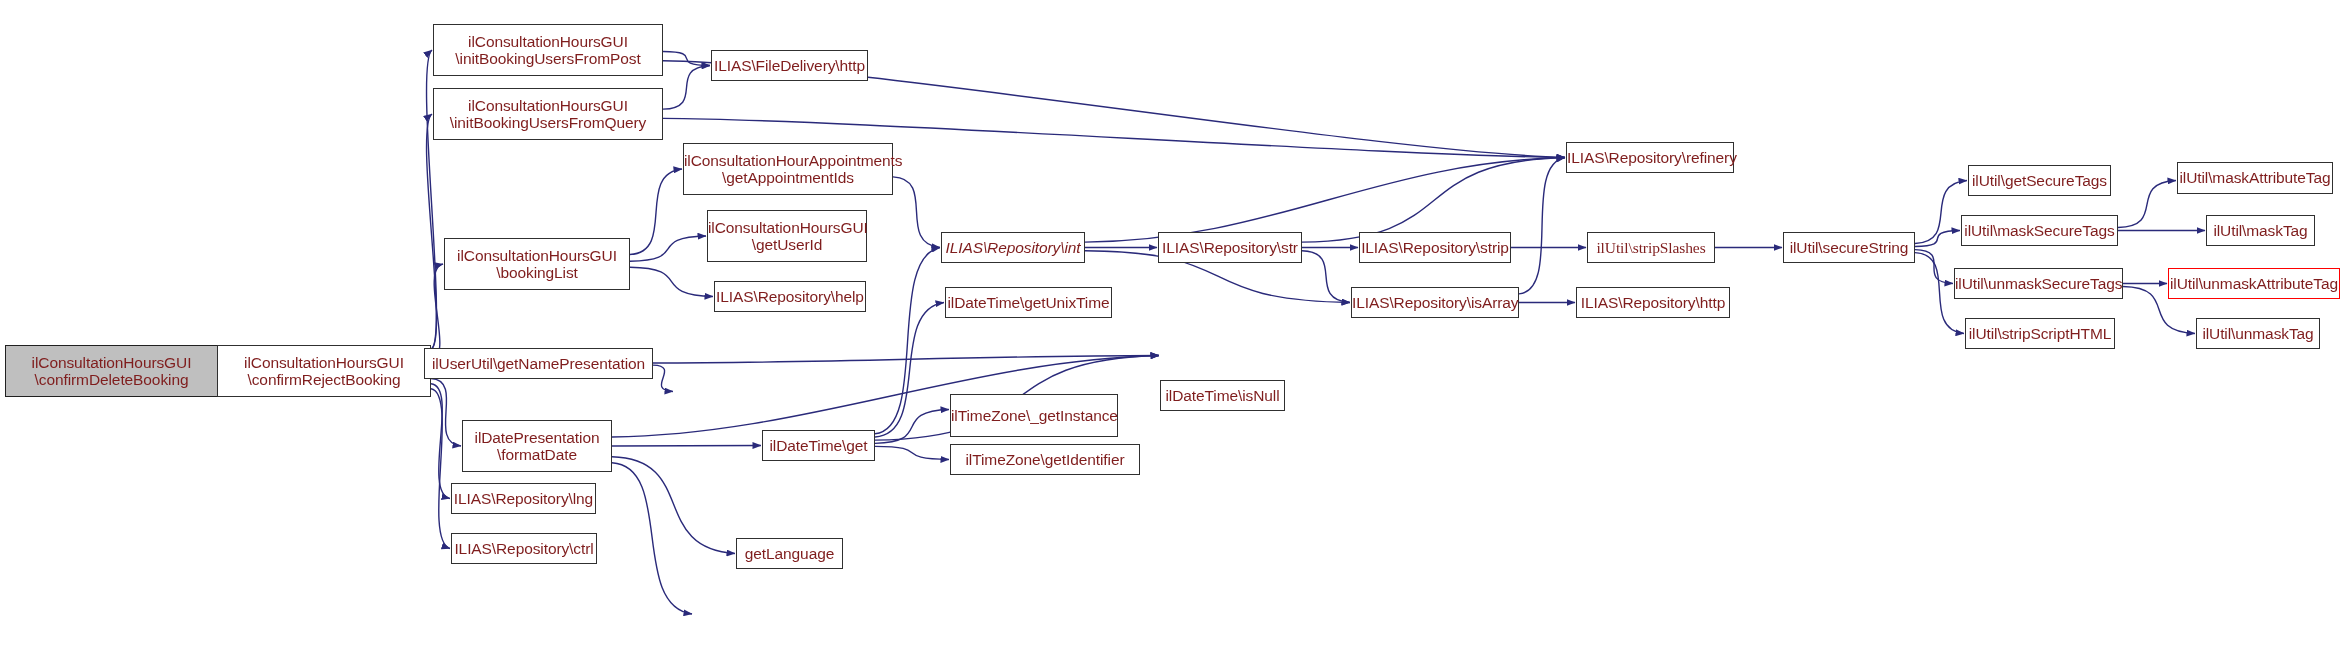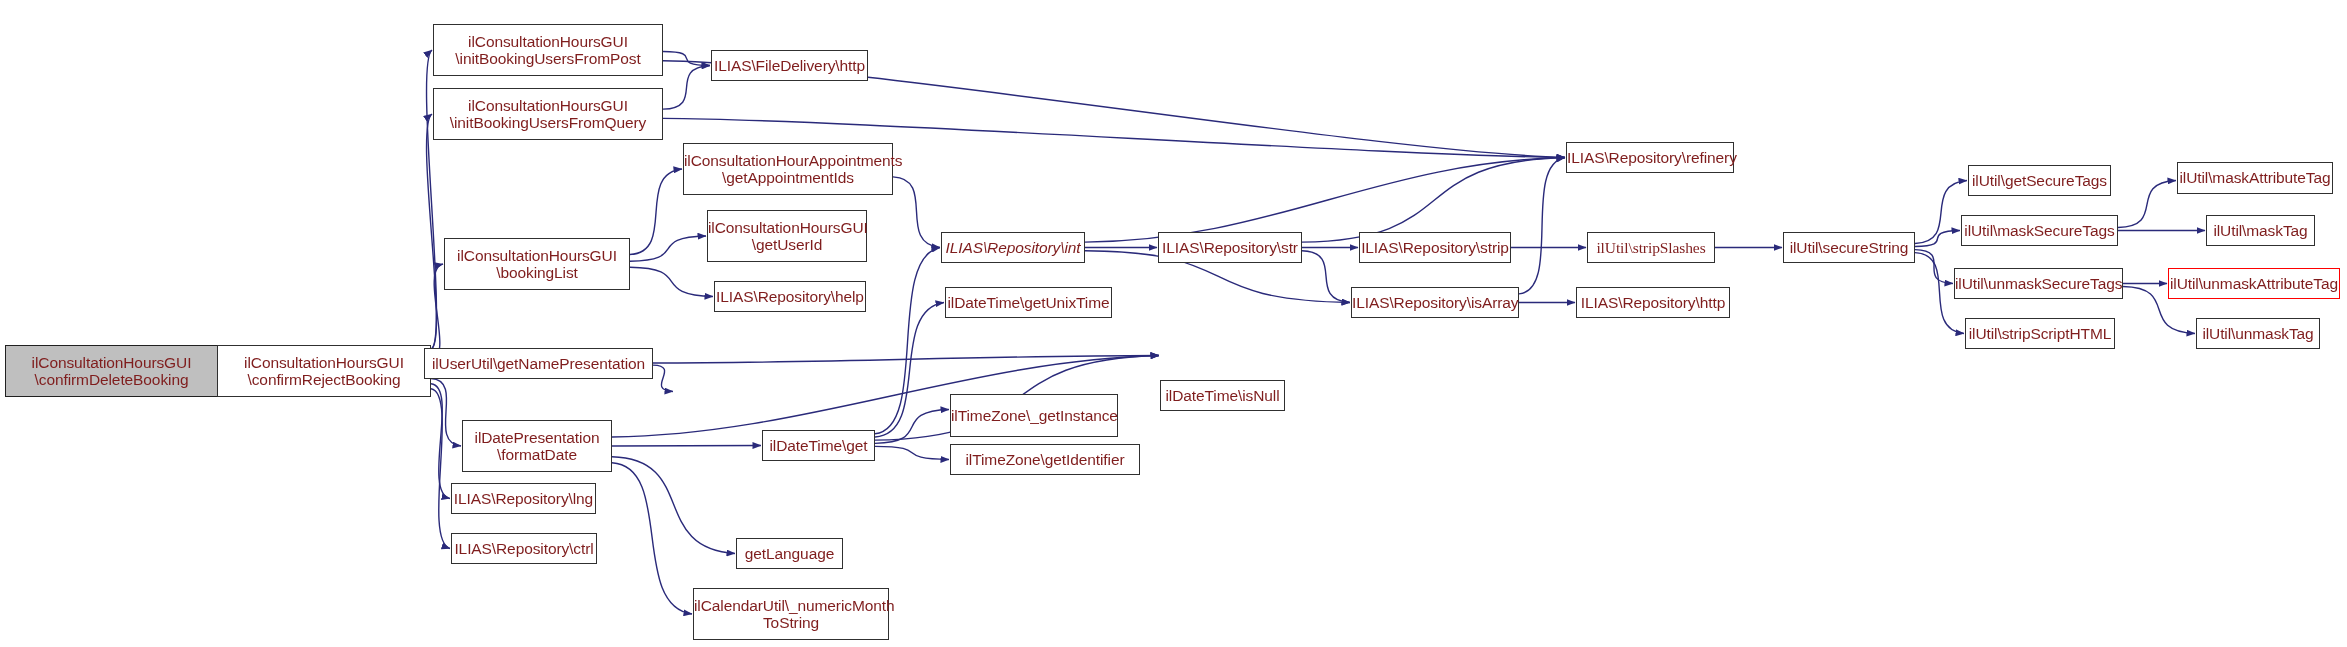--- a/index.html
+++ b/index.html
@@ -125,22 +125,20 @@
     <div class="node" style="left: 451px; top: 483px; width: 145px; height: 31px;"><span class="lbl">ILIAS\Repository\lng</span></div>
     <div class="node" style="left: 451px; top: 533px; width: 146px; height: 31px;"><span class="lbl">ILIAS\Repository\ctrl</span></div>
     <div class="node" style="left: 711px; top: 50px; width: 157px; height: 31px;"><span class="lbl">ILIAS\FileDelivery\http</span></div>
     <div class="node" style="left: 683px; top: 143px; width: 210px; height: 52px;"><span class="lbl">ilConsultationHourAppointments
 \getAppointmentIds</span></div>
     <div class="node" style="left: 707px; top: 210px; width: 160px; height: 52px;"><span class="lbl">ilConsultationHoursGUI
 \getUserId</span></div>
     <div class="node" style="left: 714px; top: 281px; width: 152px; height: 31px;"><span class="lbl">ILIAS\Repository\help</span></div>
     <div class="node" style="left: 762px; top: 430px; width: 113px; height: 31px;"><span class="lbl">ilDateTime\get</span></div>
     <div class="node" style="left: 736px; top: 538px; width: 107px; height: 31px;"><span class="lbl">getLanguage</span></div>
-    <div class="node" style="left: 693px; top: 588px; width: 196px; height: 52px;"><span class="lbl">ilCalendarUtil\_numericMonth
-ToString</span></div>
     <div class="node" style="left: 941px; top: 232px; width: 144px; height: 31px; font-style: italic;"><span class="lbl">ILIAS\Repository\int</span></div>
     <div class="node" style="left: 945px; top: 287px; width: 167px; height: 31px;"><span class="lbl">ilDateTime\getUnixTime</span></div>
     <div class="node" style="left: 950px; top: 394px; width: 168px; height: 43px;"><span class="lbl">ilTimeZone\_getInstance</span></div>
     <div class="node" style="left: 950px; top: 444px; width: 190px; height: 31px;"><span class="lbl">ilTimeZone\getIdentifier</span></div>
     <div class="node" style="left: 1160px; top: 340px; width: 125px; height: 31px; margin-top: 40px;"><span class="lbl">ilDateTime\isNull</span></div>
     <div class="node" style="left: 1158px; top: 232px; width: 144px; height: 31px;"><span class="lbl">ILIAS\Repository\str</span></div>
     <div class="node" style="left: 1359px; top: 232px; width: 152px; height: 31px;"><span class="lbl">ILIAS\Repository\strip</span></div>
     <div class="node" style="left: 1351px; top: 287px; width: 168px; height: 31px;"><span class="lbl">ILIAS\Repository\isArray</span></div>
     <div class="node" style="left: 1576px; top: 287px; width: 154px; height: 31px;"><span class="lbl">ILIAS\Repository\http</span></div>
     <div class="node" style="left: 1587px; top: 232px; width: 128px; height: 31px; font-family: Liberation Serif, serif;"><span class="lbl">ilUtil\stripSlashes</span></div>

